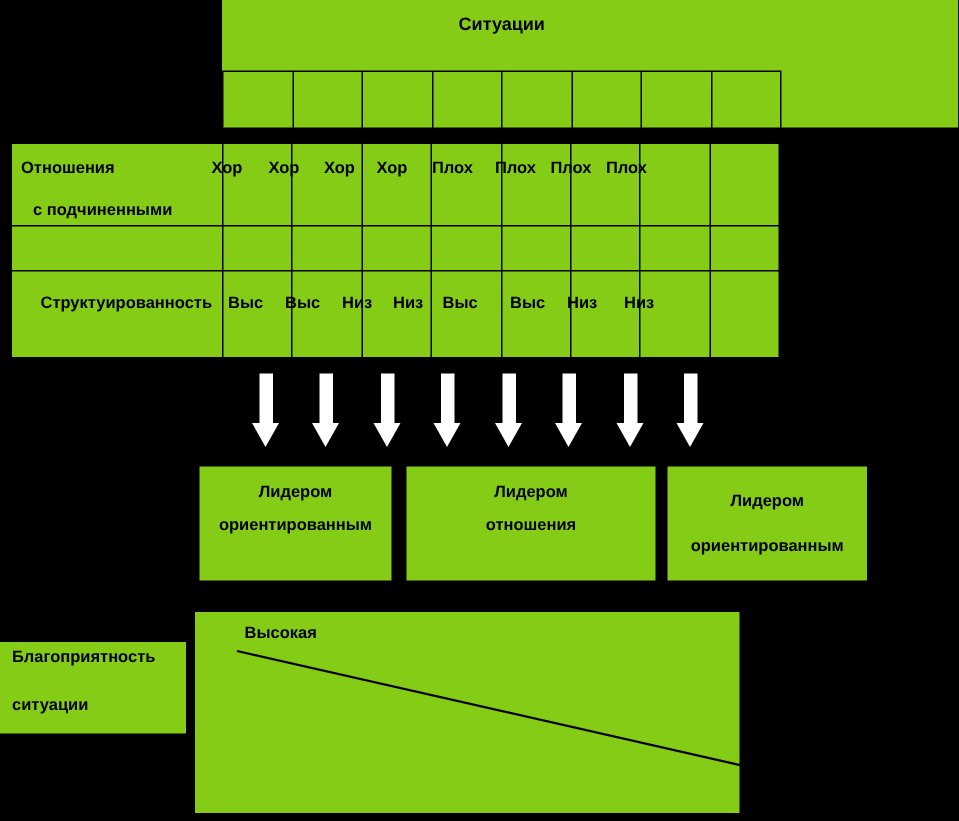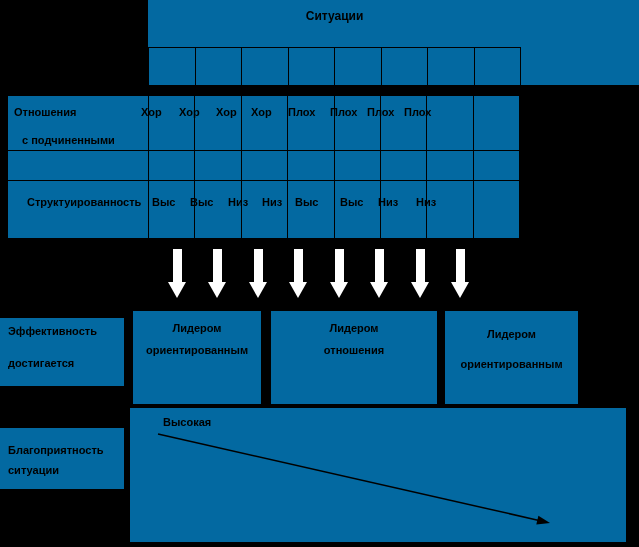--- a/index.html
+++ b/index.html
@@ -1,20 +1,20 @@
 <!DOCTYPE html>
 <html><head>
 <meta charset="utf-8">
 <style>
   html,body{margin:0;padding:0;background:#000000;}
   #canvas{
     position:relative;width:639px;height:547px;background:#000000;
     font-family:"Liberation Sans",sans-serif;overflow:hidden;
   }
-  .panel{position:absolute;background:#0369a1;}
+  .panel{position:absolute;background:#84cc16;}
   .t{position:absolute;font-weight:bold;font-size:11px;color:#000000;white-space:nowrap;}
 
   
   .top-panel{left:148px;top:0;width:491px;height:85px;}
   .top-title{position:absolute;left:0;top:9px;width:373px;text-align:center;
     font-weight:bold;font-size:12px;color:#000;}
   .top-cells{position:absolute;left:0;top:47px;width:373px;height:38px;display:flex;
     border-top:1px solid #000;border-bottom:1px solid #000;}
   .top-cells .cell{flex:1;border-right:1px solid #000;}
   .top-cells .cell:first-child{border-left:1px solid #000;}
@@ -30,30 +30,30 @@
 
   
   .down-arrow{position:absolute;top:249px;width:19px;height:50px;}
   .down-arrow .shaft{position:absolute;left:5px;top:0;width:9px;height:33px;background:#ffffff;}
   .down-arrow .head{position:absolute;left:0;top:33px;width:0;height:0;
     border-left:9.5px solid transparent;border-right:9.5px solid transparent;
     border-top:16px solid #ffffff;}
 
   
   .eff-label{left:0;top:318px;width:124px;height:68px;}
-  .eff-box{top:311px;height:93px;text-align:center;padding-top:6px;box-sizing:border-box;}
+  .eff-box{top:311px;height:76px;text-align:center;padding-top:6px;box-sizing:border-box;}
   .eff-box div{font-weight:bold;font-size:11px;color:#000;line-height:22px;}
   .eff-box1{left:133px;width:128px;}
   .eff-box2{left:271px;width:166px;}
   .eff-box3{left:445px;width:133px;padding-top:8px;}
   .eff-box3 div{line-height:30px;}
 
   
   .fav-label{left:0;top:428px;width:124px;height:61px;}
-  .graph-box{left:130px;top:408px;width:496px;height:134px;}
+  .graph-box{left:130px;top:408px;width:363px;height:134px;}
   .graph-box svg{position:absolute;left:0;top:0;display:block;}
 </style>
 </head>
 <body>
 
 <div id="canvas">
 
   <div class="panel top-panel">
     <div class="top-title">Ситуации</div>
     <div class="top-cells">
@@ -132,42 +132,38 @@
     </div>
   <div class="down-arrow" style="left:411px">
       <div class="shaft"></div>
       <div class="head"></div>
     </div>
   <div class="down-arrow" style="left:451px">
       <div class="shaft"></div>
       <div class="head"></div>
     </div>
 
-  <div class="panel eff-label">
-    <span class="t" style="left:8px;top:7px">Эффективность</span>
-    <span class="t" style="left:8px;top:39px">достигается</span>
-  </div>
 
   <div class="panel eff-box eff-box1">
     <div>Лидером</div>
     <div>ориентированным</div>
   </div>
 
   <div class="panel eff-box eff-box2">
     <div>Лидером</div>
     <div>отношения</div>
   </div>
 
   <div class="panel eff-box eff-box3">
     <div>Лидером</div>
     <div>ориентированным</div>
   </div>
 
   <div class="panel fav-label">
-    <span class="t" style="left:8px;top:16px">Благоприятность</span>
+    <span class="t" style="left:8px;top:4px">Благоприятность</span>
     <span class="t" style="left:8px;top:36px">ситуации</span>
   </div>
 
   <div class="panel graph-box">
     <svg width="448" height="134" viewBox="0 0 448 134">
       <line x1="28" y1="26" x2="409" y2="112.4" stroke="#000000" stroke-width="1.5"></line>
       <polygon points="420,115 406.3,116.4 408.4,107.7" fill="#000000"></polygon>
     </svg>
     <span class="t" style="left:33px;top:8px">Высокая</span>
   </div>

